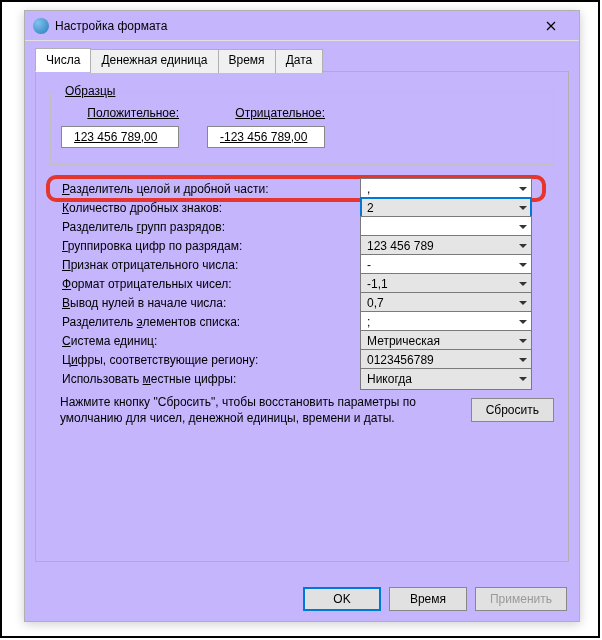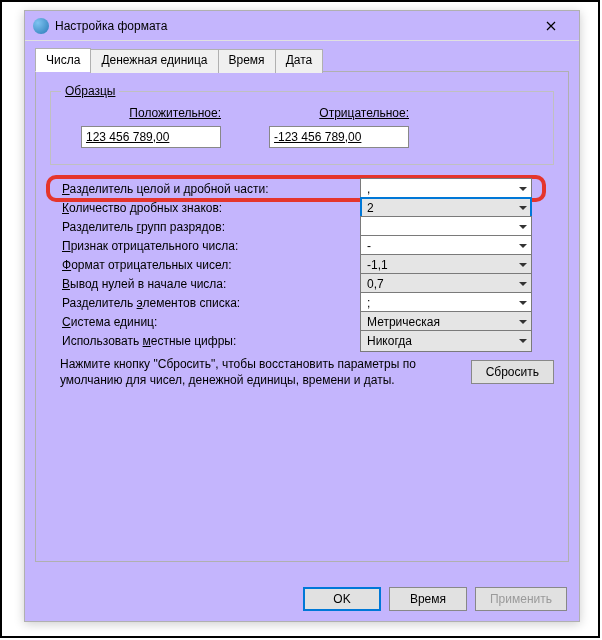--- a/index.html
+++ b/index.html
@@ -15,21 +15,21 @@
 .tabs { display: flex; border-bottom: 1px solid #b0b0b0; position: relative; }
 .tab { padding: 4px 10px; border: 1px solid #b0b0b0; border-bottom: none; background: #fff; margin-right: -1px; cursor: pointer; position: relative; top: 1px; }
 .tab.active { background: #fff; border-bottom: 1px solid #fff; }
 .tab:not(.active) { background: #f0f0f0; top: 2px; padding-top: 3px; padding-bottom: 3px; }
 .tabbody { border: 1px solid #b0b0b0; border-top: none; padding: 12px 14px; height: 490px; }
 .fieldset { border: 1px solid #c0c0c0; padding: 8px 10px 16px 10px; margin-bottom: 14px; text-decoration: underline; }
 .fieldset legend { padding: 0 4px; }
 .samples { display: flex; gap: 28px; }
 .sample-col { display: flex; align-items: flex-end; gap: 6px; flex-direction: column; }
 .sample-label { white-space: nowrap; }
-.sample-box { border: 1px solid #888; background: #fff; padding: 3px 4px; width: 140px; height: 22px; line-height: 15px; margin-left: 20px; }
+.sample-box { border: 1px solid #888; background: #fff; padding: 3px 12px; width: 118px; height: 22px; line-height: 15px; }
 .rows { margin-top: 6px; }
 .row { display: flex; align-items: center; height: 19px; }
 .row-label { width: 250px; padding-left: 12px; }
 .row-label u { text-decoration: underline; }
 .row .dd { flex: 1; max-width: 172px; margin-left: auto; margin-right: 22px; }
 .dd { position: relative; height: 22px; border: 1px solid #7a7a7a; background: #fff; display: flex; align-items: center; padding: 0 18px 0 6px; cursor: pointer; }
 .dd.shaded { background: #e5e5e5; }
 .dd.focus { border: 1px solid #0078d7; box-shadow: 0 0 0 1px #0078d7 inset; }
 .dd-arrow { position: absolute; right: 4px; top: 50%; transform: translateY(-50%); width: 0; height: 0; border-left: 4px solid transparent; border-right: 4px solid transparent; border-top: 4px solid #333; }
 .highlight-row { position: relative; }
@@ -96,20 +96,27 @@
           </div>
 
           <div class="row">
             <div class="row-label"><span>Разделитель </span><u>г</u><span>рупп разрядов:</span></div>
             <div class="dd">
                 <span> </span>
                 <span class="dd-arrow"></span>
               </div>
           </div>
 
+          <div class="row">
+            <div class="row-label"><span></span><u>Г</u><span>руппировка цифр по разрядам:</span></div>
+            <div class="dd shaded">
+                <span>123 456 789</span>
+                <span class="dd-arrow"></span>
+              </div>
+          </div>
 
           <div class="row">
             <div class="row-label"><span></span><u>П</u><span>ризнак отрицательного числа:</span></div>
             <div class="dd">
                 <span>-</span>
                 <span class="dd-arrow"></span>
               </div>
           </div>
 
           <div class="row">
@@ -137,20 +144,27 @@
           </div>
 
           <div class="row">
             <div class="row-label"><span></span><u>С</u><span>истема единиц:</span></div>
             <div class="dd shaded">
                 <span>Метрическая</span>
                 <span class="dd-arrow"></span>
               </div>
           </div>
 
+          <div class="row">
+            <div class="row-label"><span>Ц</span><u>и</u><span>фры, соответствующие региону:</span></div>
+            <div class="dd shaded">
+                <span>0123456789</span>
+                <span class="dd-arrow"></span>
+              </div>
+          </div>
 
           <div class="row">
             <div class="row-label"><span>Использовать </span><u>м</u><span>естные цифры:</span></div>
             <div class="dd shaded">
                 <span>Никогда</span>
                 <span class="dd-arrow"></span>
               </div>
           </div>
         </div>
 

